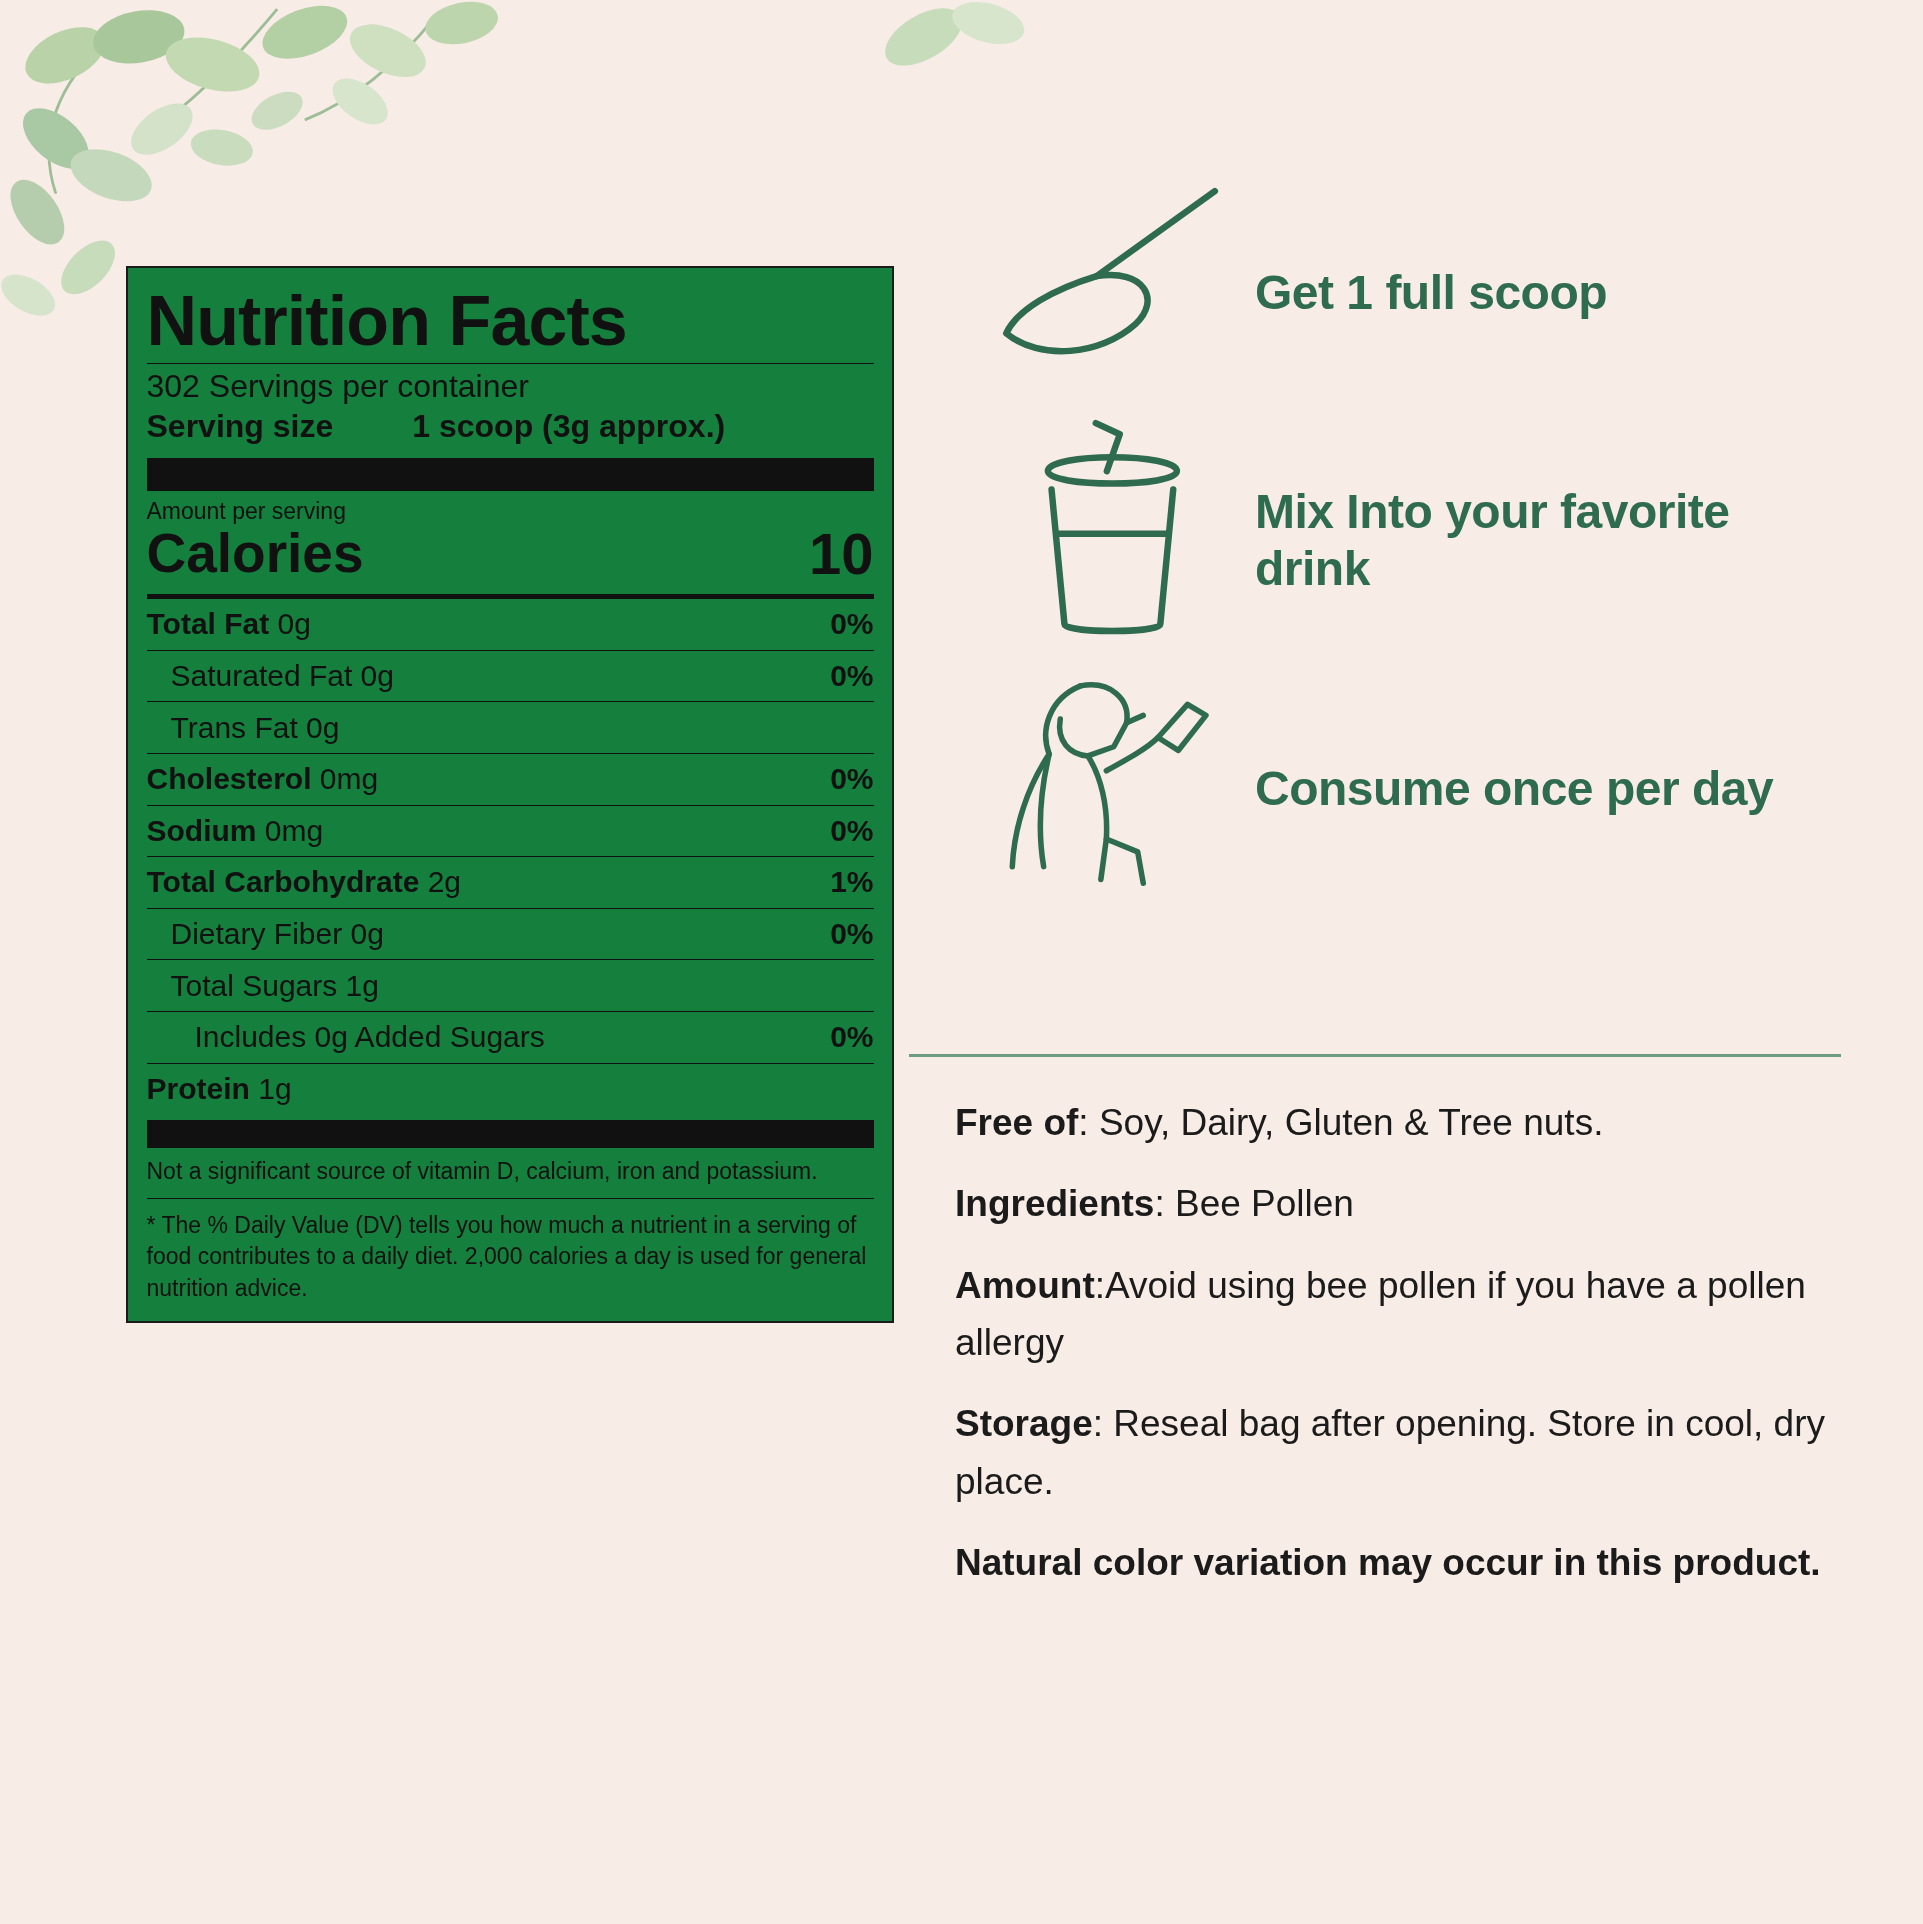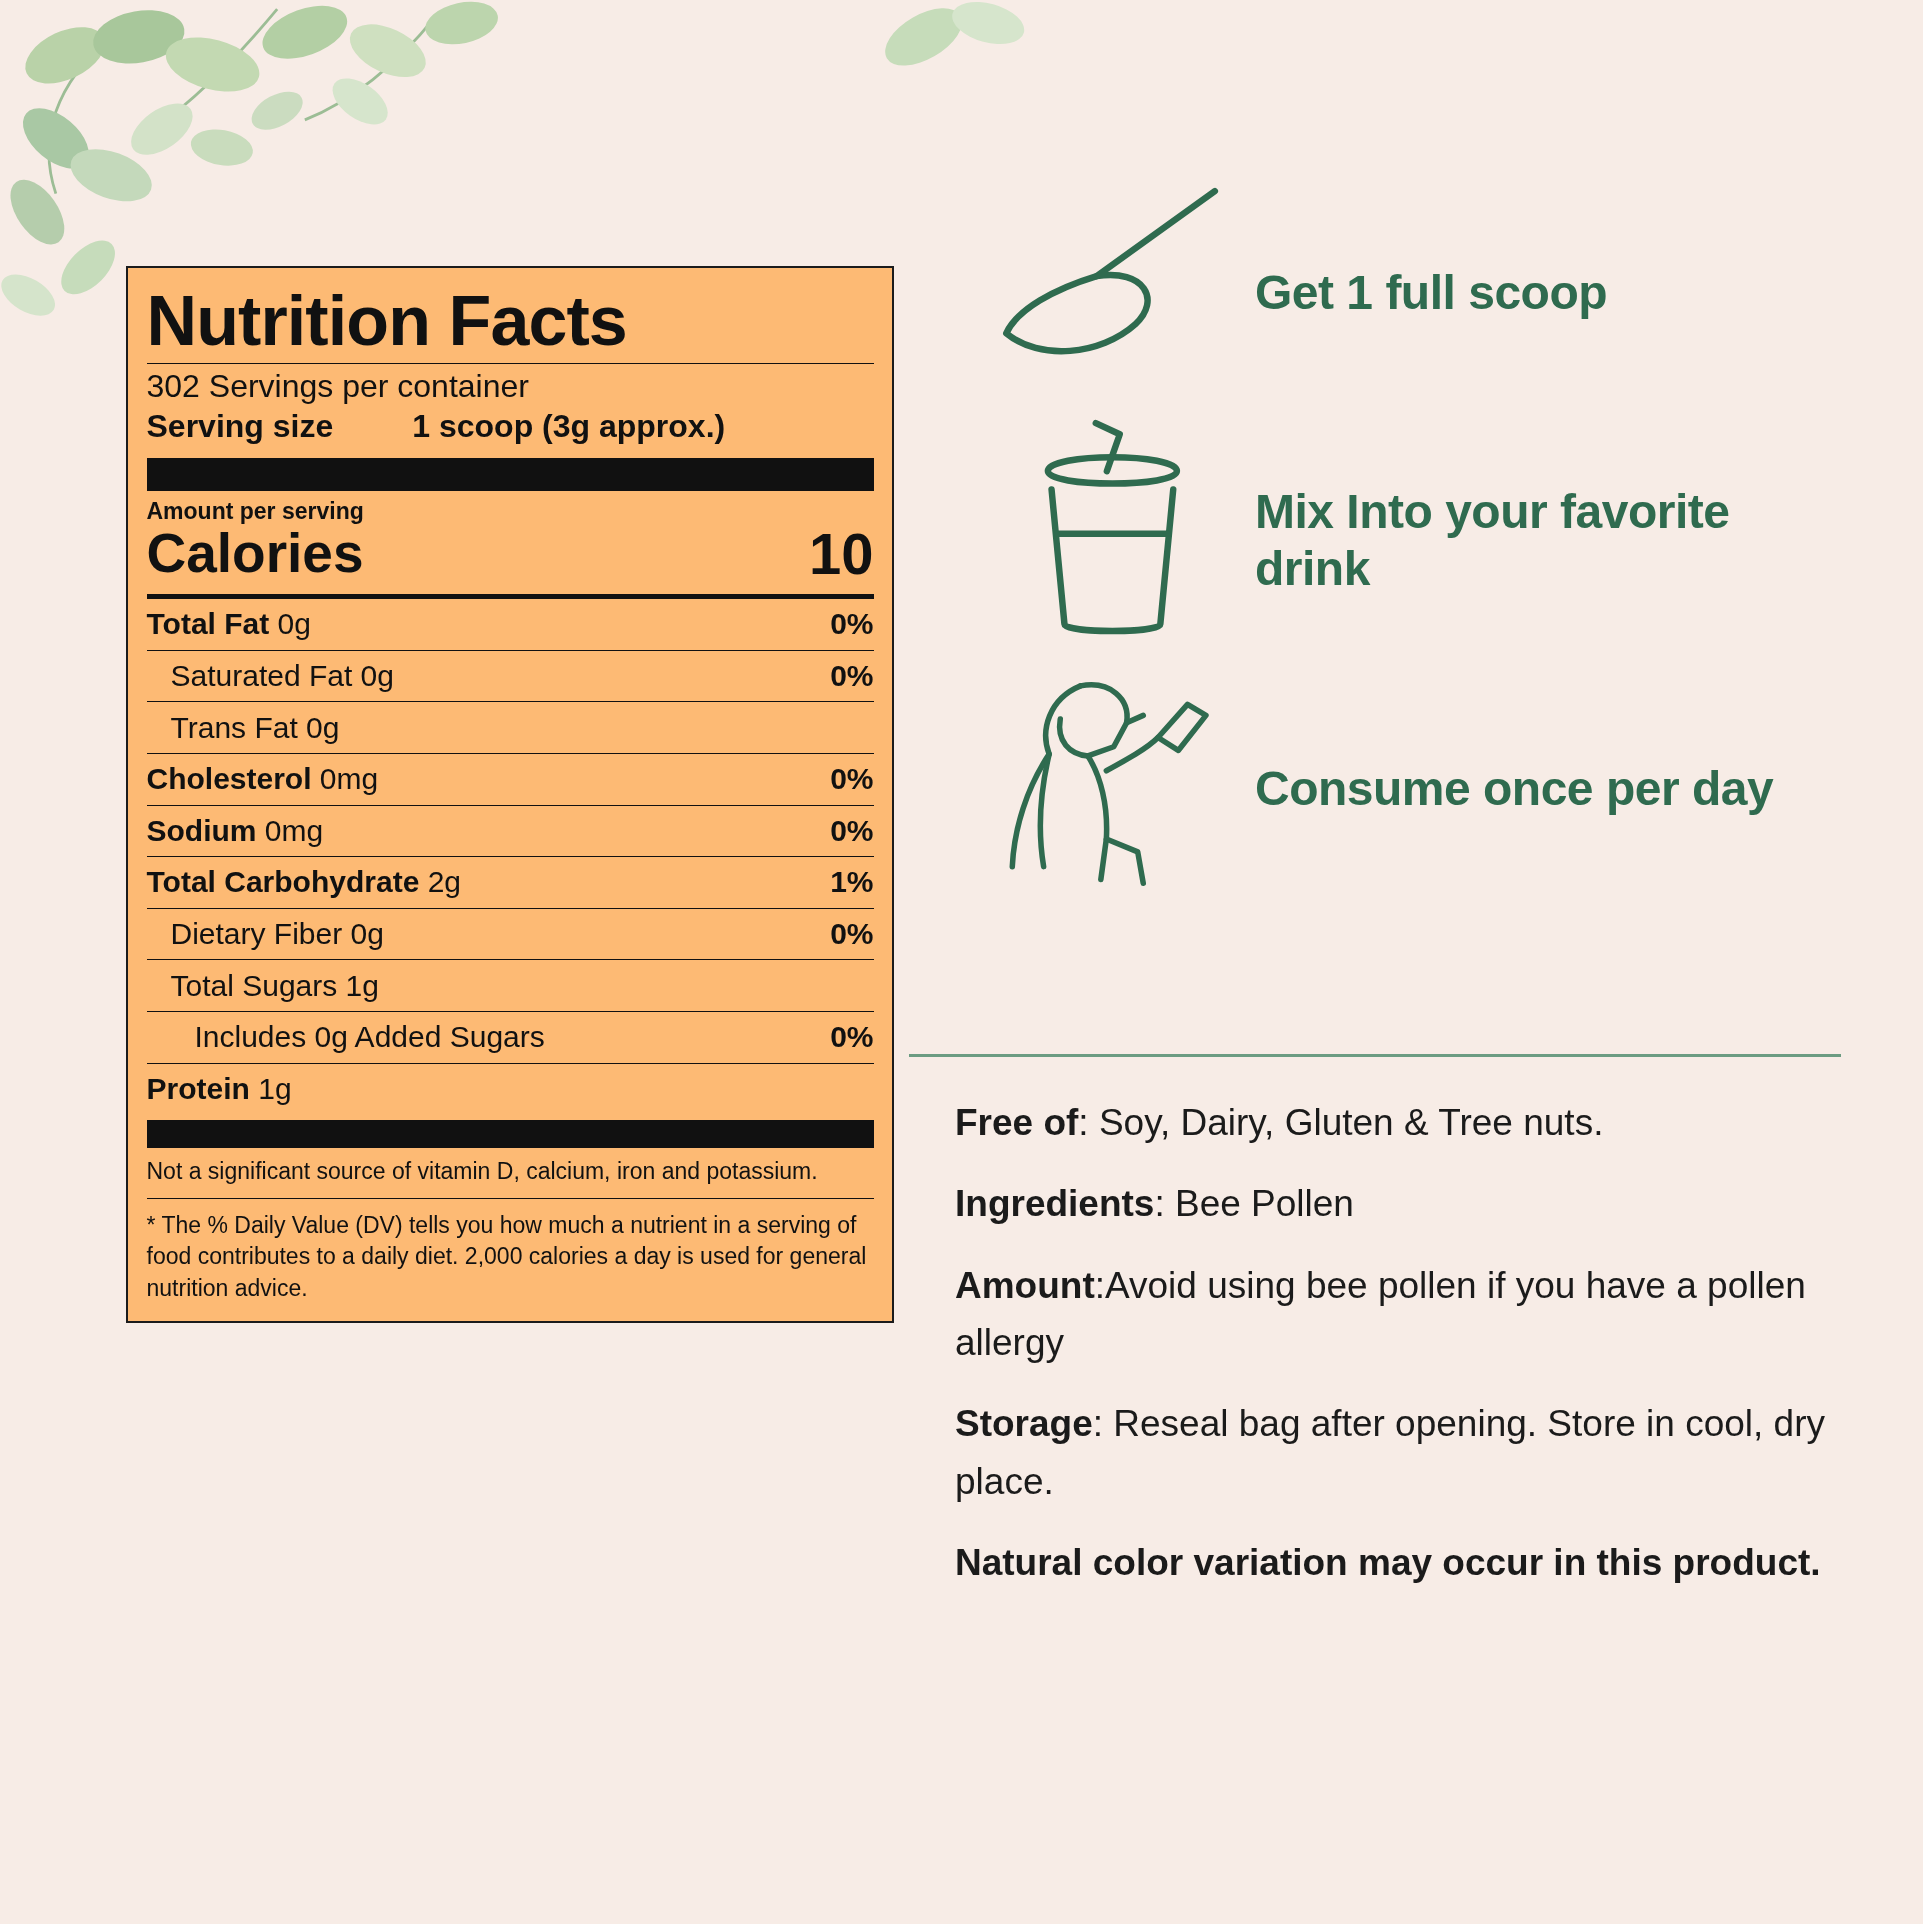--- a/index.html
+++ b/index.html
@@ -32,21 +32,21 @@
     height: 120px;
     pointer-events: none;
   }
 
   
   .nutrition-panel {
     position: absolute;
     left: 126px;
     top: 266px;
     width: 768px;
-    background: #fdba74;
+    background: #15803d;
     border: 2.8px solid #1b1b1b;
     box-sizing: border-box;
     padding: 14.8px 18.5px 16.6px 18.5px;
     color: #111111;
   }
   .nf-title {
     font-size: 70px;
     font-weight: bold;
     letter-spacing: -0.9px;
     line-height: 1.02;
@@ -66,21 +66,21 @@
     display: flex;
     font-size: 32px;
     font-weight: bold;
     padding: 1.8px 0 5.5px 0;
   }
   .nf-serving-size .ss-label { flex: 0 0 auto; }
   .nf-serving-size .ss-value { margin-left: 79px; }
 
   .nf-amount {
     font-size: 23px;
-    font-weight: bold;
+    font-weight: normal;
     padding-top: 1.8px;
   }
   .nf-cal-row {
     display: flex;
     align-items: flex-end;
     justify-content: space-between;
     padding-bottom: 11px;
   }
   .nf-cal-label {
     font-size: 55px;

